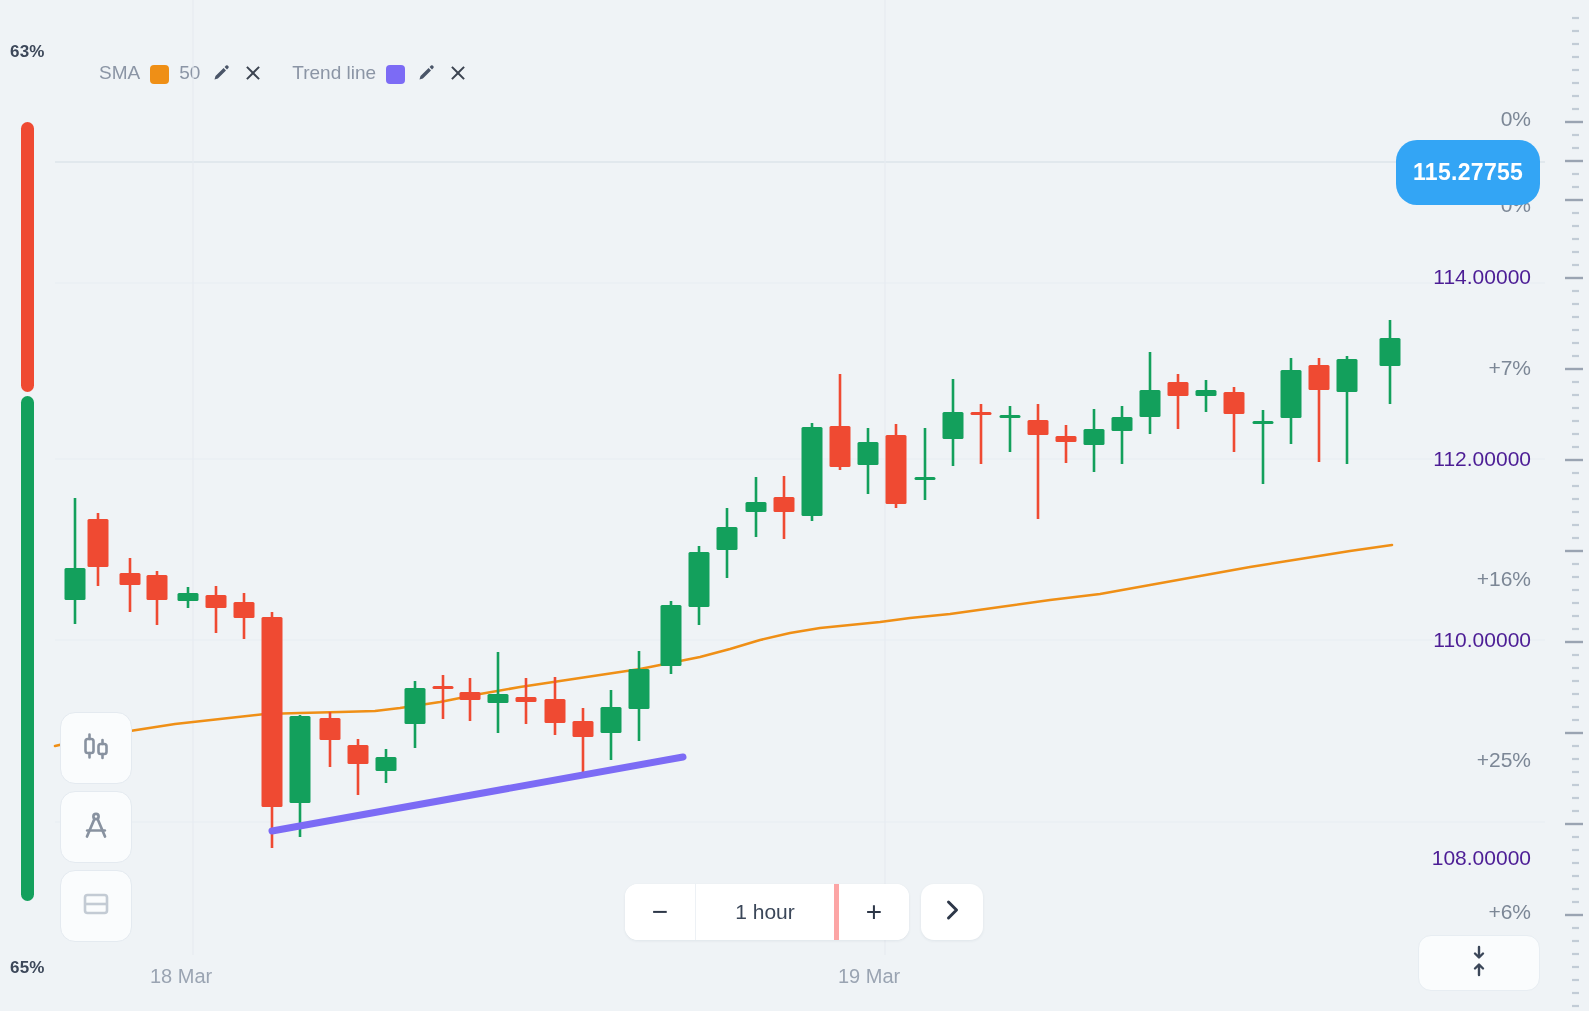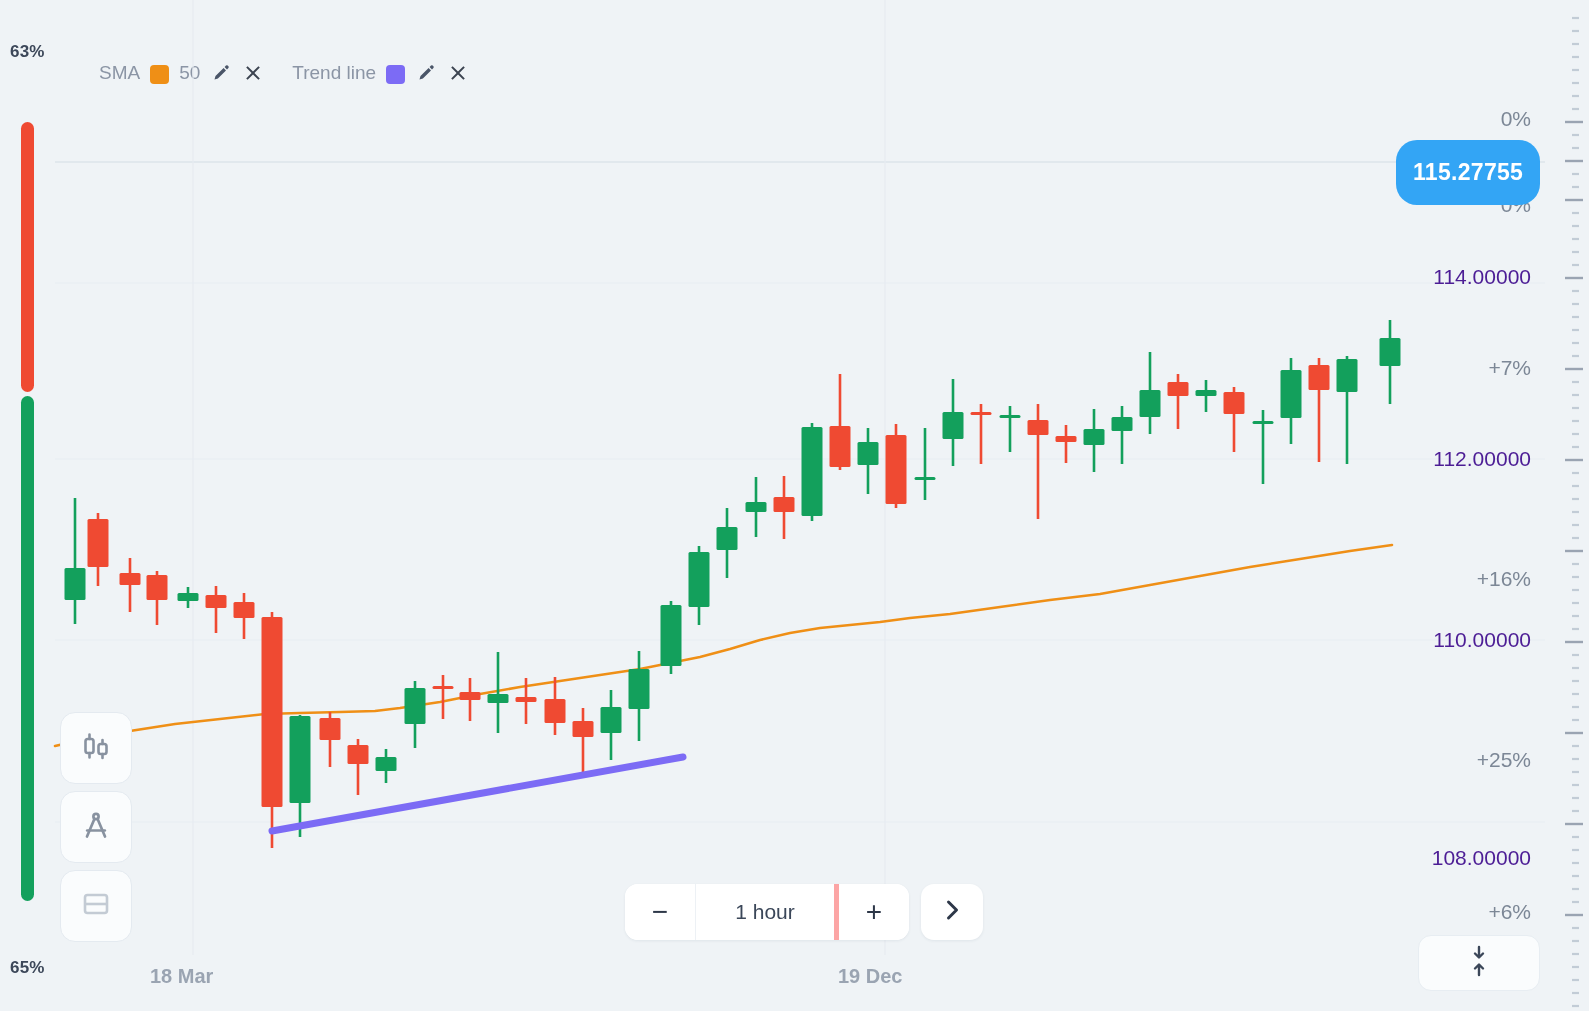--- a/index.html
+++ b/index.html
@@ -123,21 +123,20 @@
     text-align: right;
   }
 
   
   .xlab {
     position: absolute;
     top: 965px;
     font-size: 20px;
     color: #9aa4b2;
     white-space: nowrap;
-    font-weight: bold;
   }
 
   
   .toolbtn {
     position: absolute;
     left: 60px;
     width: 72px; height: 72px;
     background: #fafcfd;
     border: 1px solid #e4eaf0;
     border-radius: 15px;
@@ -472,21 +471,21 @@
       <div class="ylab pct" style="top: 368px;">+7%</div>
       <div class="ylab pct" style="top: 579px;">+16%</div>
       <div class="ylab pct" style="top: 760px; margin-left: 48px;">+25%</div>
       <div class="ylab pct" style="top: 912px;">+6%</div>
     </div>
 
   <div class="price-badge">115.27755</div>
 
   <div id="xlabels">
       <div class="xlab" style="left: 150px;">18 Mar</div>
-      <div class="xlab" style="left: 838px;">19 Dec</div>
+      <div class="xlab" style="left: 838px;">19 Mar</div>
     </div>
 
   <div class="toolbtn t1">
     <span>
       <svg width="40" height="40" viewBox="0 0 40 40" fill="none" stroke="#8892a0" stroke-width="2.6" stroke-linecap="round">
         <rect x="9.5" y="13" width="8" height="14" rx="2.2"></rect>
         <path d="M13.5 8.5v4.5M13.5 27v4.5"></path>
         <rect x="22.5" y="18" width="8" height="10" rx="2.2"></rect>
         <path d="M26.5 14v4M26.5 28v4"></path>
       </svg>

